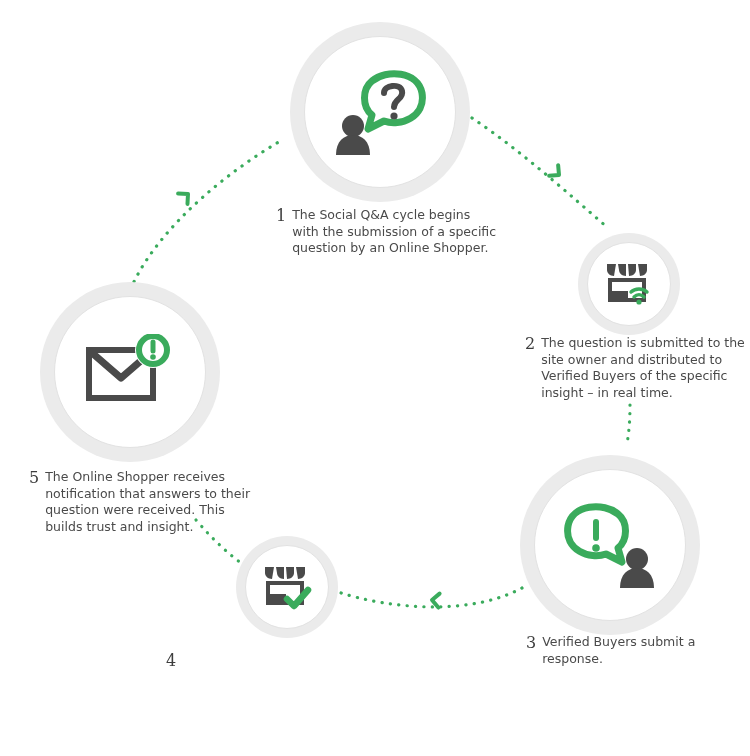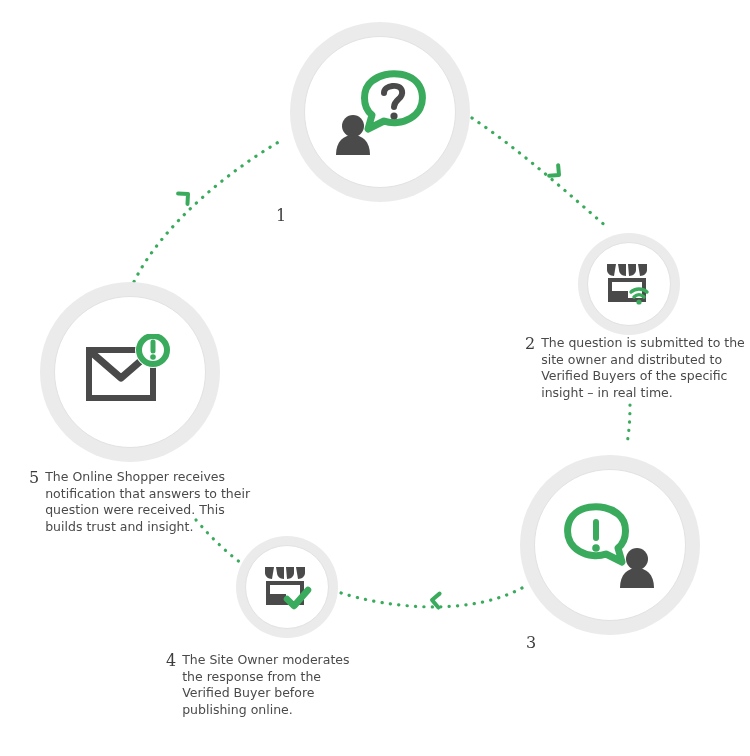--- a/index.html
+++ b/index.html
@@ -140,20 +140,23 @@
 
           <circle cx="19" cy="57" r="11" fill="#4a4a4a"></circle>
           <path d="M 2,86 C 2,72 10,66 19,66 C 28,66 36,72 36,86 Z" fill="#4a4a4a"></path>
         </svg>
       </span>
     </div>
   </div>
 
   <div class="caption" id="cap1">
     <span class="num">1</span>
+    <span class="txt">The Social Q&amp;A cycle begins
+with the submission of a specific
+question by an Online Shopper.</span>
   </div>
 
   <div class="node node-small" id="node2">
     <div class="inner">
       <span class="icon-wrap">
         <svg width="52" height="48" viewBox="0 0 52 48">
 
           <g fill="#4a4a4a">
             <path d="M 4,4 L 13,4 L 11,16 C 7,16 4,13 4,10 Z"></path>
             <path d="M 15,4 L 23,4 L 23,16 C 19,16 16,13 16,10 Z"></path>
@@ -194,20 +197,22 @@
 
           <circle cx="73" cy="57" r="11" fill="#4a4a4a"></circle>
           <path d="M 56,86 C 56,72 64,66 73,66 C 82,66 90,72 90,86 Z" fill="#4a4a4a"></path>
         </svg>
       </span>
     </div>
   </div>
 
   <div class="caption" id="cap3">
     <span class="num">3</span>
+    <span class="txt">Verified Buyers submit a
+response.</span>
   </div>
 
   <div class="node node-small" id="node4">
     <div class="inner">
       <span class="icon-wrap">
         <svg width="52" height="48" viewBox="0 0 52 48">
 
           <g fill="#4a4a4a">
             <path d="M 4,4 L 13,4 L 11,16 C 7,16 4,13 4,10 Z"></path>
             <path d="M 15,4 L 23,4 L 23,16 C 19,16 16,13 16,10 Z"></path>
@@ -219,24 +224,20 @@
           <rect x="9" y="31" width="16" height="9" fill="#4a4a4a"></rect>
 
           <path d="M 26,36 L 33,43 L 47,27" fill="none" stroke="#3aab5c" stroke-width="6.5" stroke-linecap="round" stroke-linejoin="round"></path>
         </svg>
       </span>
     </div>
   </div>
 
   <div class="caption" id="cap4">
     <span class="num">4</span>
-    <span class="txt">The Site Owner moderates
-the response from the
-Verified Buyer before
-publishing online.</span>
   </div>
 
   <div class="node node-big" id="node5">
     <div class="inner">
       <span class="icon-wrap">
         <svg width="90" height="76" viewBox="0 0 90 76">
 
           <rect x="4" y="16" width="64" height="48" fill="none" stroke="#4a4a4a" stroke-width="6"></rect>
           <path d="M 6,18 L 36,44 L 66,18" fill="none" stroke="#4a4a4a" stroke-width="7" stroke-linecap="round" stroke-linejoin="round"></path>
 

